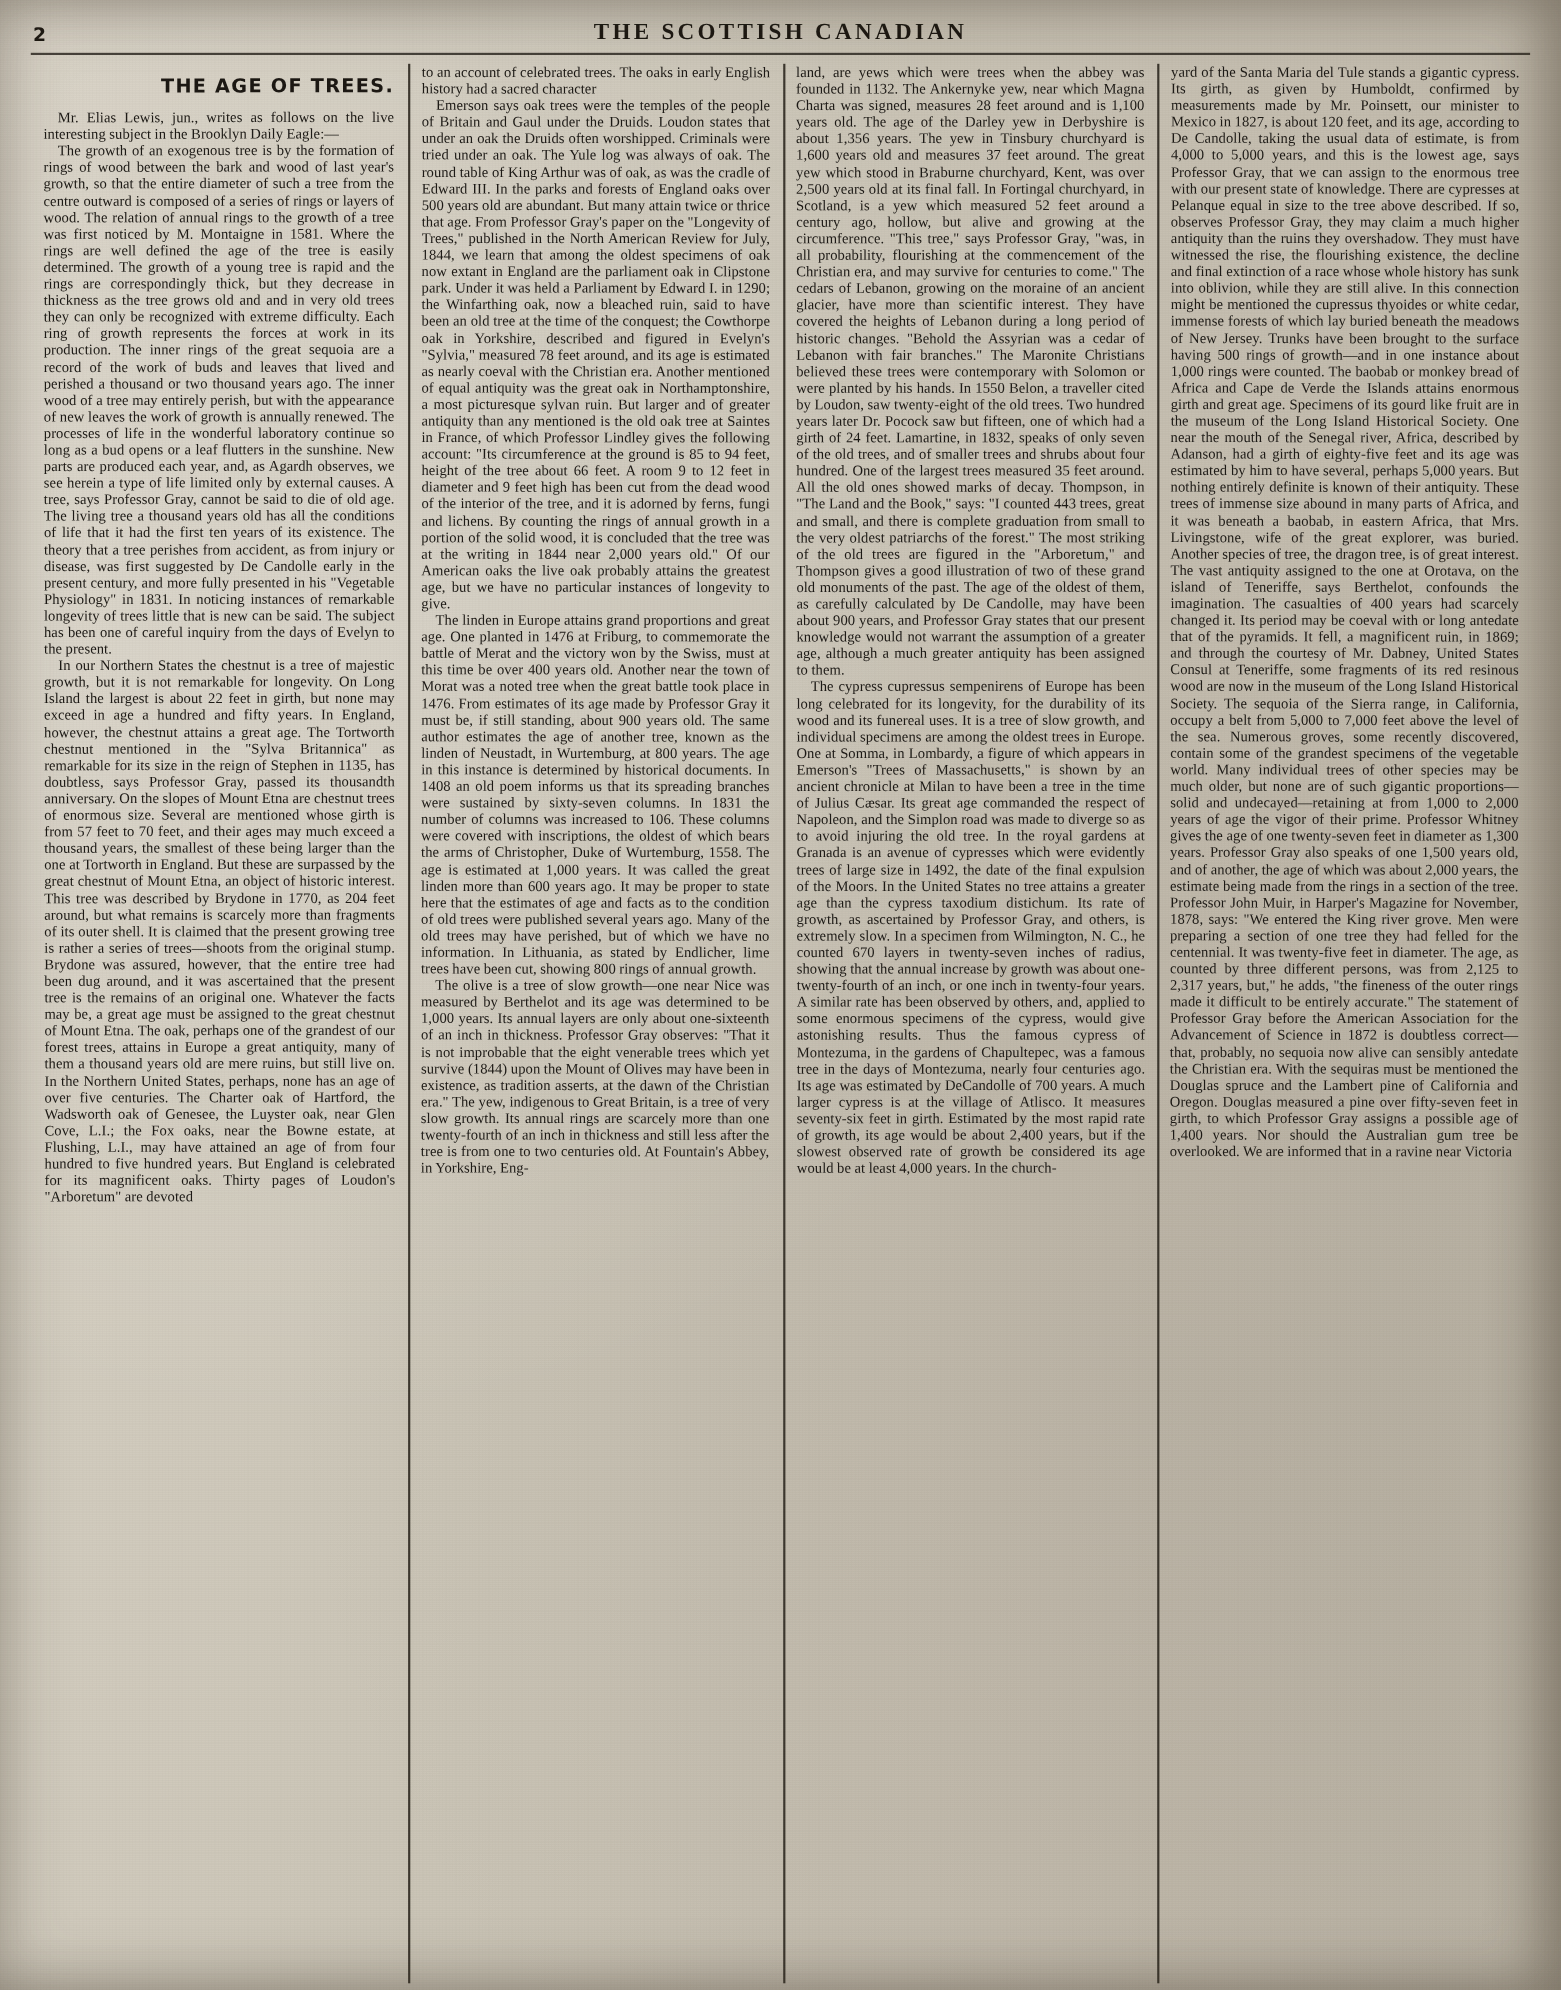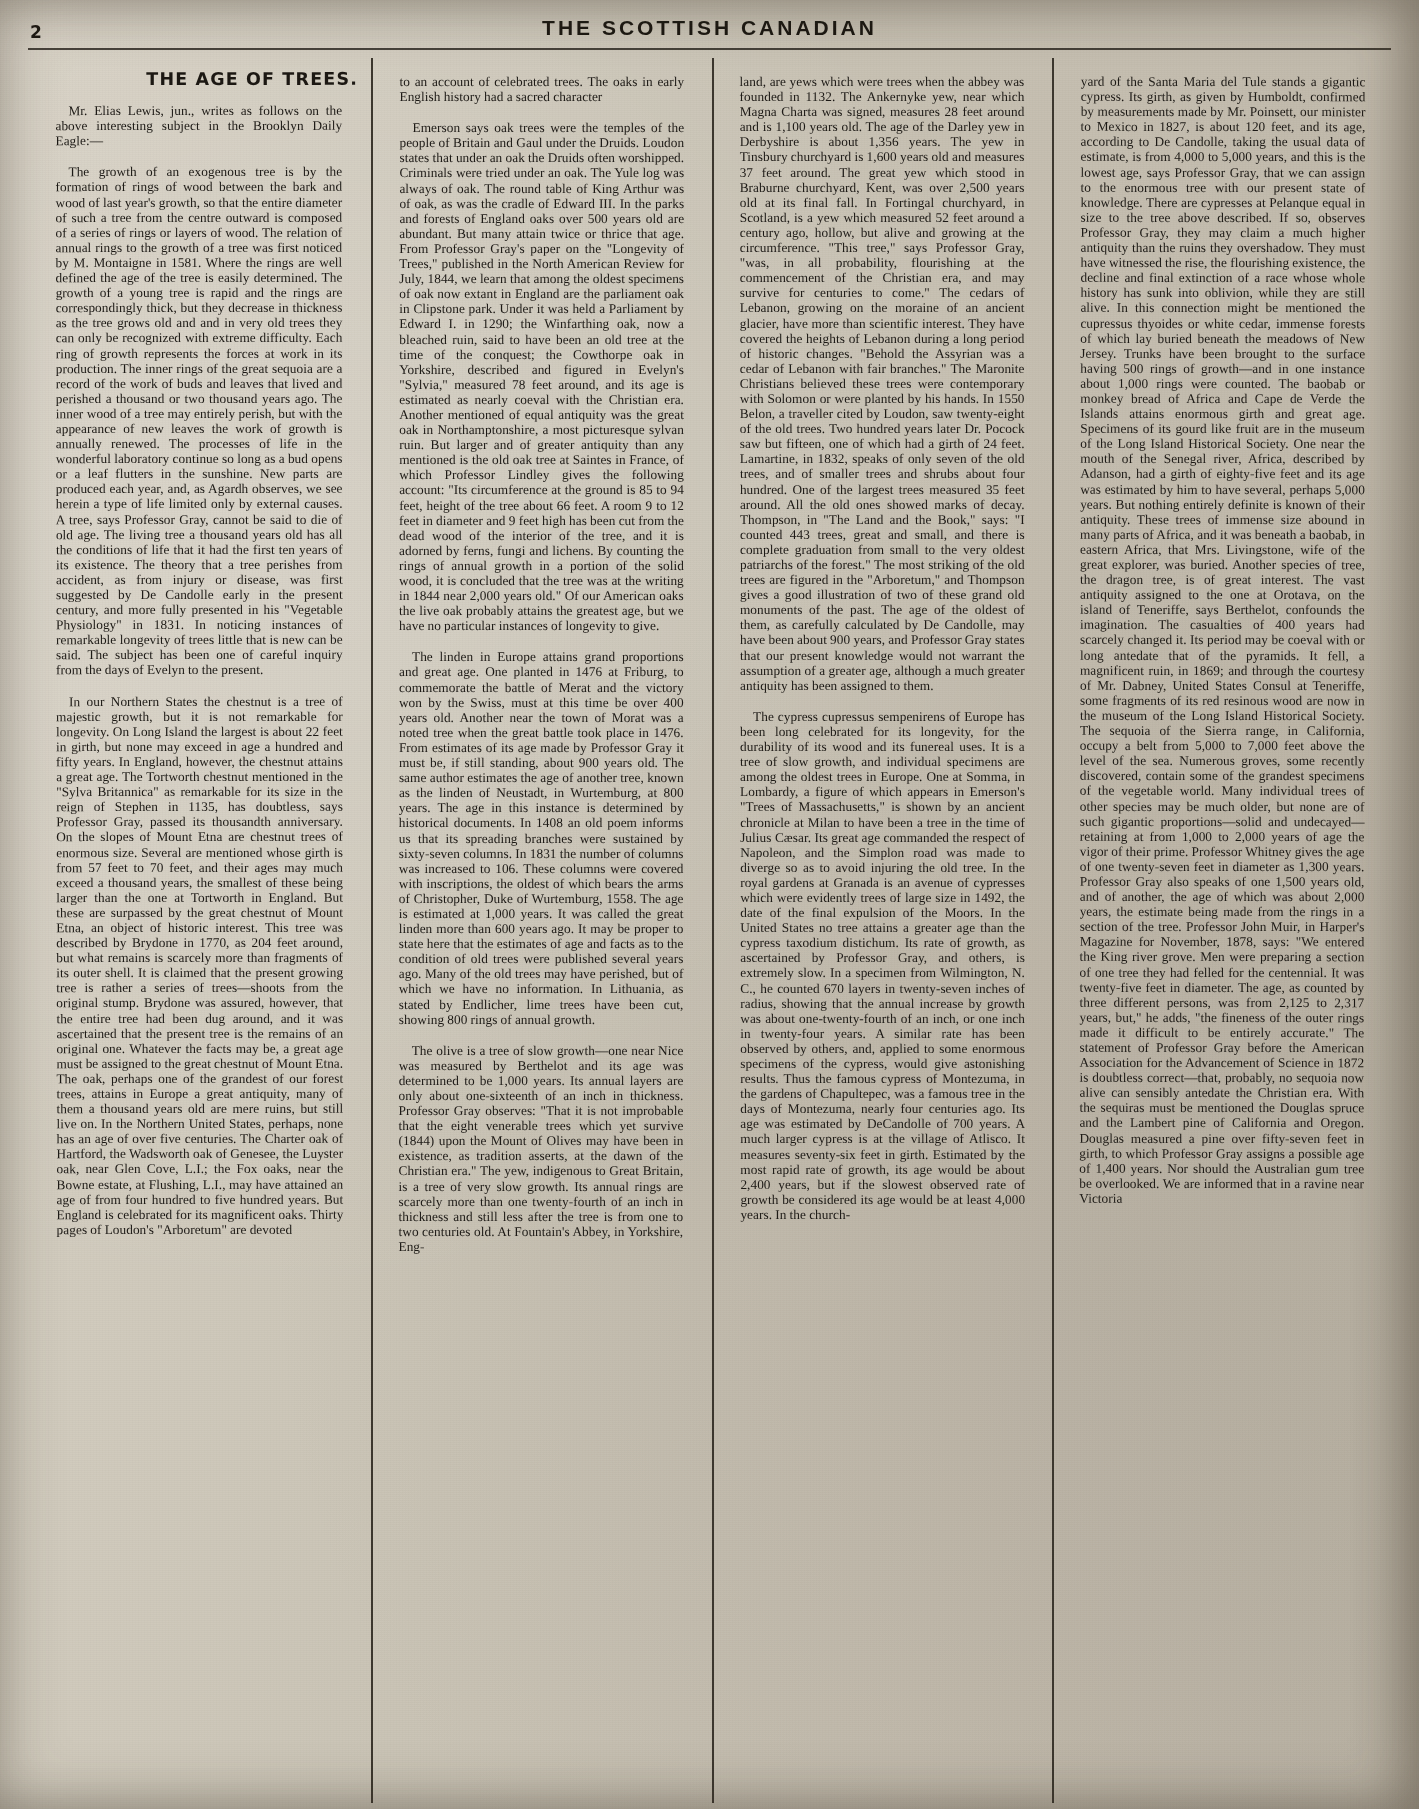--- a/index.html
+++ b/index.html
@@ -28,21 +28,21 @@
     background-image:
       repeating-linear-gradient(0deg, rgba(90,82,70,0.05) 0px, rgba(90,82,70,0.05) 1px, rgba(255,255,255,0.03) 1px, rgba(255,255,255,0.03) 2px),
       repeating-linear-gradient(90deg, rgba(90,82,70,0.04) 0px, rgba(90,82,70,0.04) 1px, rgba(255,255,255,0.02) 1px, rgba(255,255,255,0.02) 3px);
   }
   .masthead {
     position: absolute;
     top: 16px;
     left: 0;
     right: 0;
     text-align: center;
-    font-family: Liberation Sans, sans-serif;
+    font-family: Liberation Serif, serif;
     font-weight: bold;
     font-size: 21px;
     letter-spacing: 3px;
     color: #19150f;
   }
   .folio {
     position: absolute;
     top: 22px;
     left: 30px;
     font-family: "DejaVu Sans", sans-serif;
@@ -90,21 +90,21 @@
   .headline {
     text-align: right;
     font-family: "DejaVu Sans", sans-serif;
     font-weight: bold;
     font-size: 17.5px;
     letter-spacing: 1.2px;
     margin: 14px 0 12px 0;
     color: #191510;
   }
   .para {
-    margin: 16px;
+    margin: 0;
     text-indent: 13px;
   }
   .para.noindent {
     text-indent: 0;
   }
   
   .col:nth-child(1) .col-inner { transform: rotate(-0.06deg); }
   .col:nth-child(2) .col-inner { transform: rotate(0.05deg); }
   .col:nth-child(3) .col-inner { transform: rotate(-0.04deg); }
   .col:nth-child(4) .col-inner { transform: rotate(0.07deg); }
@@ -122,21 +122,21 @@
 
   <div class="folio">2</div>
   <div class="masthead">THE SCOTTISH CANADIAN</div>
   <div class="rule"></div>
 
   <div class="columns">
 
     <div class="col">
       <div class="col-inner">
         <div class="headline">THE AGE OF TREES.</div>
-        <p class="para"><span>Mr. Elias Lewis, jun., writes as follows on the above interesting subject in the Brooklyn Daily Eagle:—</span></p>
+        <p class="para"><span>Mr. Elias Lewis, jun., writes as follows on the live interesting subject in the Brooklyn Daily Eagle:—</span></p>
         <p class="para">The growth of an exogenous tree is by the formation of rings of wood between the bark and wood of last year's growth, so that the entire diameter of such a tree from the centre outward is composed of a series of rings or layers of wood. The relation of annual rings to the growth of a tree was first noticed by M. Montaigne in 1581. Where the rings are well defined the age of the tree is easily determined. The growth of a young tree is rapid and the rings are correspondingly thick, but they decrease in thickness as the tree grows old and and in very old trees they can only be recognized with extreme difficulty. Each ring of growth represents the forces at work in its production. The inner rings of the great sequoia are a record of the work of buds and leaves that lived and perished a thousand or two thousand years ago. The inner wood of a tree may entirely perish, but with the appearance of new leaves the work of growth is annually renewed. The processes of life in the wonderful laboratory continue so long as a bud opens or a leaf flutters in the sunshine. New parts are produced each year, and, as Agardh observes, we see herein a type of life limited only by external causes. A tree, says Professor Gray, cannot be said to die of old age. The living tree a thousand years old has all the conditions of life that it had the first ten years of its existence. The theory that a tree perishes from accident, as from injury or disease, was first suggested by De Candolle early in the present century, and more fully presented in his "Vegetable Physiology" in 1831. In noticing instances of remarkable longevity of trees little that is new can be said. The subject has been one of careful inquiry from the days of Evelyn to the present.</p>
         <p class="para">In our Northern States the chestnut is a tree of majestic growth, but it is not remarkable for longevity. On Long Island the largest is about 22 feet in girth, but none may exceed in age a hundred and fifty years. In England, however, the chestnut attains a great age. The Tortworth chestnut mentioned in the "Sylva Britannica" as remarkable for its size in the reign of Stephen in 1135, has doubtless, says Professor Gray, passed its thousandth anniversary. On the slopes of Mount Etna are chestnut trees of enormous size. Several are mentioned whose girth is from 57 feet to 70 feet, and their ages may much exceed a thousand years, the smallest of these being larger than the one at Tortworth in England. But these are surpassed by the great chestnut of Mount Etna, an object of historic interest. This tree was described by Brydone in 1770, as 204 feet around, but what remains is scarcely more than fragments of its outer shell. It is claimed that the present growing tree is rather a series of trees—shoots from the original stump. Brydone was assured, however, that the entire tree had been dug around, and it was ascertained that the present tree is the remains of an original one. Whatever the facts may be, a great age must be assigned to the great chestnut of Mount Etna. The oak, perhaps one of the grandest of our forest trees, attains in Europe a great antiquity, many of them a thousand years old are mere ruins, but still live on. In the Northern United States, perhaps, none has an age of over five centuries. The Charter oak of Hartford, the Wadsworth oak of Genesee, the Luyster oak, near Glen Cove, L.I.; the Fox oaks, near the Bowne estate, at Flushing, L.I., may have attained an age of from four hundred to five hundred years. But England is celebrated for its magnificent oaks. Thirty pages of Loudon's "Arboretum" are devoted</p>
       </div>
     </div>
 
     <div class="col">
       <div class="col-inner">
         <p class="para noindent">to an account of celebrated trees. The oaks in early English history had a sacred character</p>
         <p class="para">Emerson says oak trees were the temples of the people of Britain and Gaul under the Druids. Loudon states that under an oak the Druids often worshipped. Criminals were tried under an oak. The Yule log was always of oak. The round table of King Arthur was of oak, as was the cradle of Edward III. In the parks and forests of England oaks over 500 years old are abundant. But many attain twice or thrice that age. From Professor Gray's paper on the "Longevity of Trees," published in the North American Review for July, 1844, we learn that among the oldest specimens of oak now extant in England are the parliament oak in Clipstone park. Under it was held a Parliament by Edward I. in 1290; the Winfarthing oak, now a bleached ruin, said to have been an old tree at the time of the conquest; the Cowthorpe oak in Yorkshire, described and figured in Evelyn's "Sylvia," measured 78 feet around, and its age is estimated as nearly coeval with the Christian era. Another mentioned of equal antiquity was the great oak in Northamptonshire, a most picturesque sylvan ruin. But larger and of greater antiquity than any mentioned is the old oak tree at Saintes in France, of which Professor Lindley gives the following account: "Its circumference at the ground is 85 to 94 feet, height of the tree about 66 feet. A room 9 to 12 feet in diameter and 9 feet high has been cut from the dead wood of the interior of the tree, and it is adorned by ferns, fungi and lichens. By counting the rings of annual growth in a portion of the solid wood, it is concluded that the tree was at the writing in 1844 near 2,000 years old." Of our American oaks the live oak probably attains the greatest age, but we have no particular instances of longevity to give.</p>
         <p class="para">The linden in Europe attains grand proportions and great age. One planted in 1476 at Friburg, to commemorate the battle of Merat and the victory won by the Swiss, must at this time be over 400 years old. Another near the town of Morat was a noted tree when the great battle took place in 1476. From estimates of its age made by Professor Gray it must be, if still standing, about 900 years old. The same author estimates the age of another tree, known as the linden of Neustadt, in Wurtemburg, at 800 years. The age in this instance is determined by historical documents. In 1408 an old poem informs us that its spreading branches were sustained by sixty-seven columns. In 1831 the number of columns was increased to 106. These columns were covered with inscriptions, the oldest of which bears the arms of Christopher, Duke of Wurtemburg, 1558. The age is estimated at 1,000 years. It was called the great linden more than 600 years ago. It may be proper to state here that the estimates of age and facts as to the condition of old trees were published several years ago. Many of the old trees may have perished, but of which we have no information. In Lithuania, as stated by Endlicher, lime trees have been cut, showing 800 rings of annual growth.</p>

